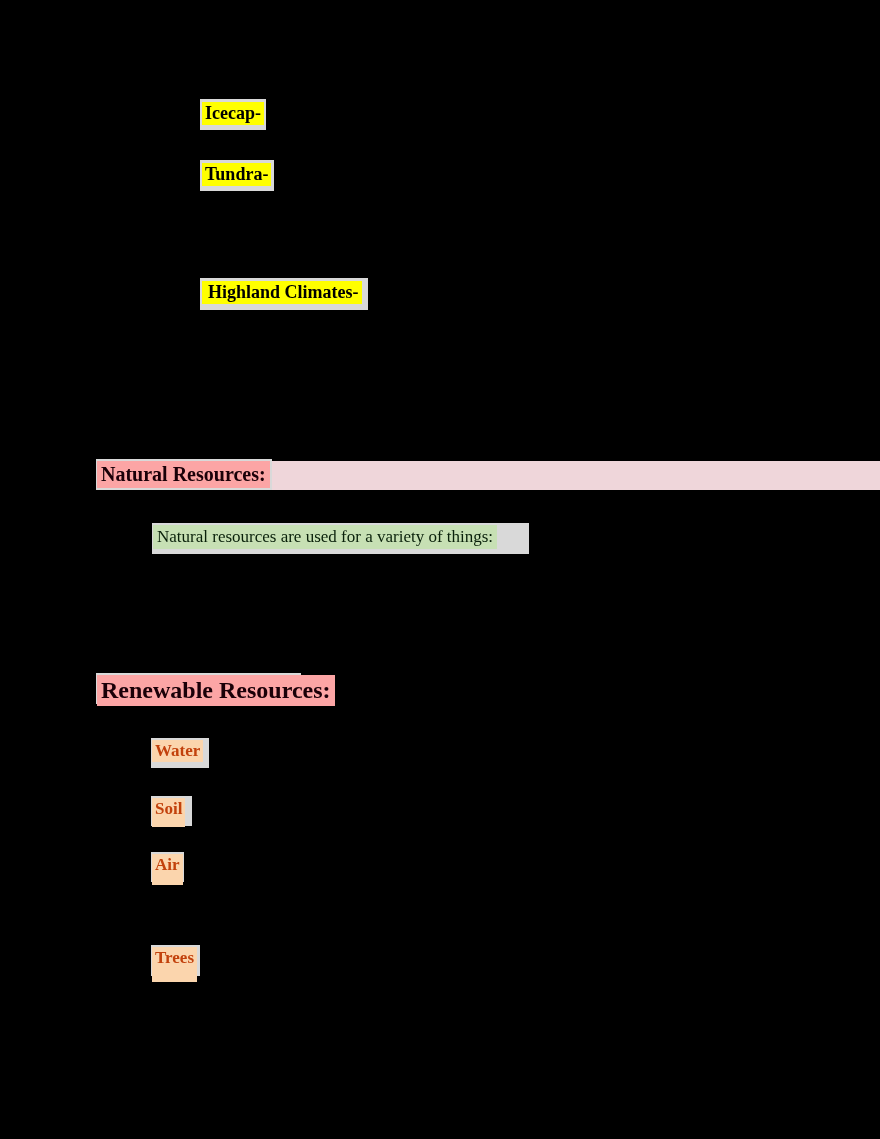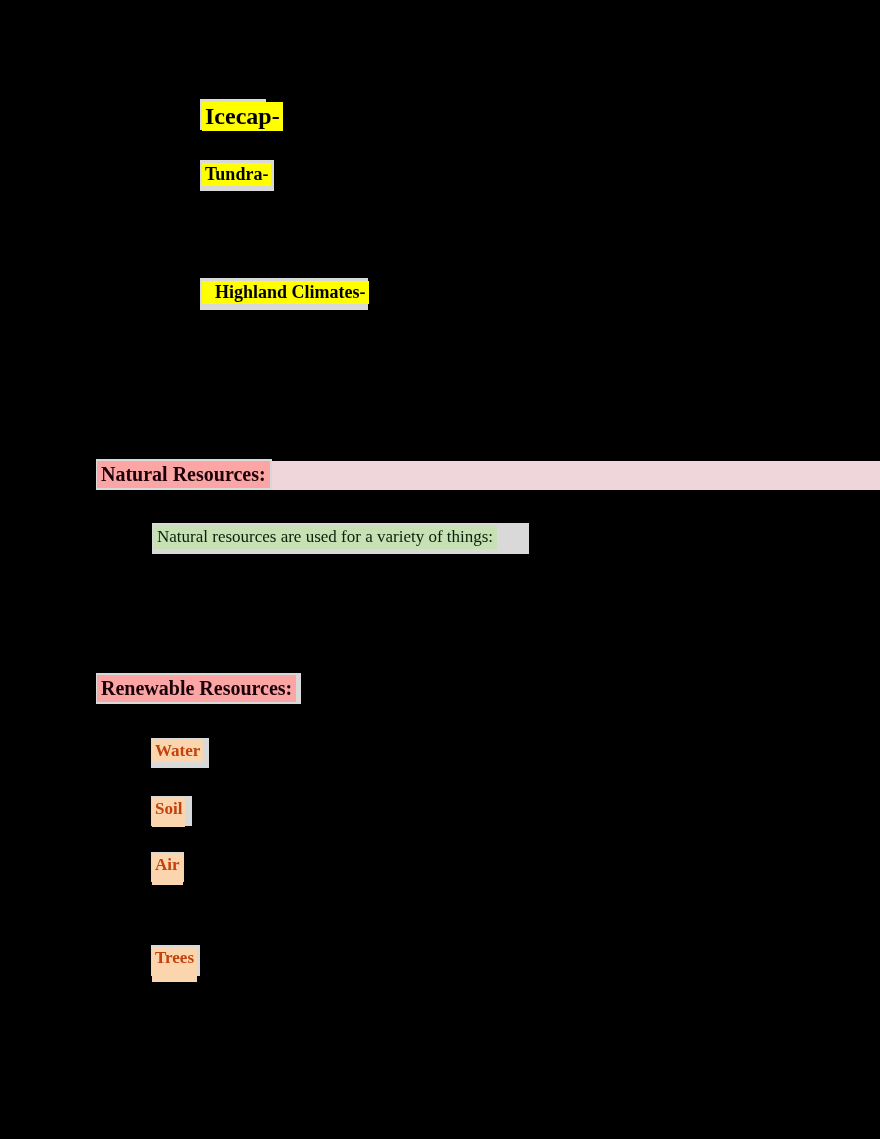--- a/index.html
+++ b/index.html
@@ -68,46 +68,46 @@
   .band {
     position: absolute;
   }
 </style>
 </head>
 <body>
 
 <div id="page">
 
   <div class="plate" style="left:200px; top:99px; width:66px; height:31px;"></div>
-  <div class="run sub-item hl-yellow" style="left:202px; top:102px; padding:2px 3px 3px 3px; font-size:24px;">Icecap-</div>
+  <div class="run sub-item hl-yellow" style="left:202px; top:102px; padding:2px 3px 3px 3px; font-size:18px;">Icecap-</div>
   <div class="hidden-ink" style="left:266px; top:104px; font-size:18px;">  </div>
 
   <div class="plate" style="left:200px; top:160px; width:74px; height:31px;"></div>
   <div class="run sub-item hl-yellow" style="left:202px; top:163px; padding:2px 3px 3px 3px; font-size:18px;">Tundra-</div>
   <div class="hidden-ink faint" style="left:272px; top:180px; font-size:13px;">  </div>
 
   <div class="plate" style="left:200px; top:278px; width:168px; height:32px;"></div>
-  <div class="run sub-item hl-yellow" style="left:202px; top:281px; padding:2px 3px 3px 13px; font-size:18px;">Highland Climates-</div>
+  <div class="run sub-item hl-yellow" style="left:202px; top:281px; padding:2px 3px 3px 6px; font-size:18px;">Highland Climates-</div>
   <div class="hidden-ink" style="left:355px; top:283px; font-size:18px;">  </div>
 
   <div class="hidden-ink" style="left:95px; top:330px; width:280px; height:130px;"></div>
 
   <div class="band hl-pinkpale" style="left:265px; top:461px; width:615px; height:29px;"></div>
 
   <div class="plate" style="left:96px; top:459px; width:176px; height:31px;"></div>
   <div class="run heading hl-pink" style="left:97px; top:461px; padding:3px 4px 4px 4px; font-size:20px;">Natural Resources:</div>
 
   <div class="plate" style="left:152px; top:523px; width:377px; height:31px;"></div>
   <div class="run body-text hl-green" style="left:153px; top:525px; padding:3px 4px 4px 4px; font-size:17px;">Natural resources are used for a variety of things:</div>
   <div class="hidden-ink" style="left:529px; top:527px; font-size:17px;">  </div>
 
   <div class="hidden-ink" style="left:95px; top:560px; width:450px; height:100px;"></div>
 
   <div class="plate" style="left:96px; top:673px; width:205px; height:31px;"></div>
-  <div class="run heading hl-pink" style="left:97px; top:675px; padding:3px 4px 4px 4px; font-size:20px;text-align:center;">Renewable Resources:</div>
+  <div class="run heading hl-pink" style="left:97px; top:675px; padding:3px 4px 4px 4px; font-size:24px;text-align:center;">Renewable Resources:</div>
 
   <div class="plate" style="left:151px; top:738px; width:58px; height:30px;"></div>
   <div class="run sub-item hl-orange" style="left:152px; top:740px; padding:2px 3px 3px 3px; font-size:17px;">Water</div>
   <div class="hidden-ink" style="left:207px; top:742px; font-size:17px;">  </div>
 
   <div class="plate" style="left:151px; top:796px; width:41px; height:30px;"></div>
   <div class="run sub-item hl-orange" style="left:152px; top:798px; padding:2px 3px 10px 3px; font-size:17px;">Soil</div>
   <div class="hidden-ink" style="left:189px; top:800px; font-size:17px;">  </div>
 
   <div class="plate" style="left:151px; top:852px; width:33px; height:30px;"></div>

